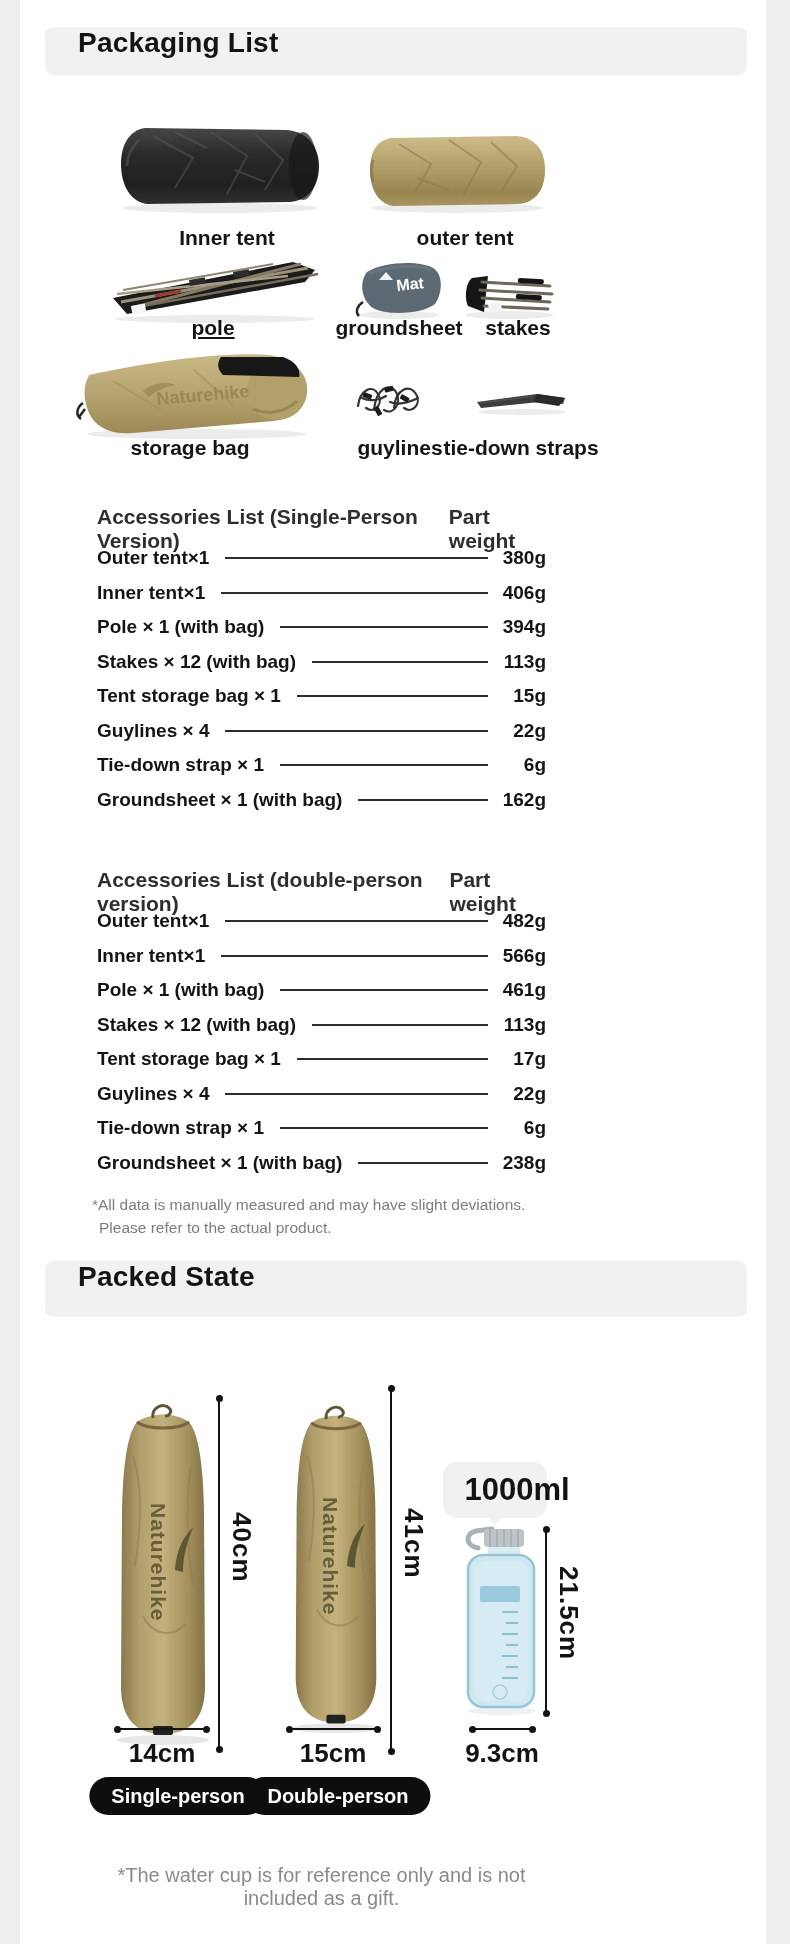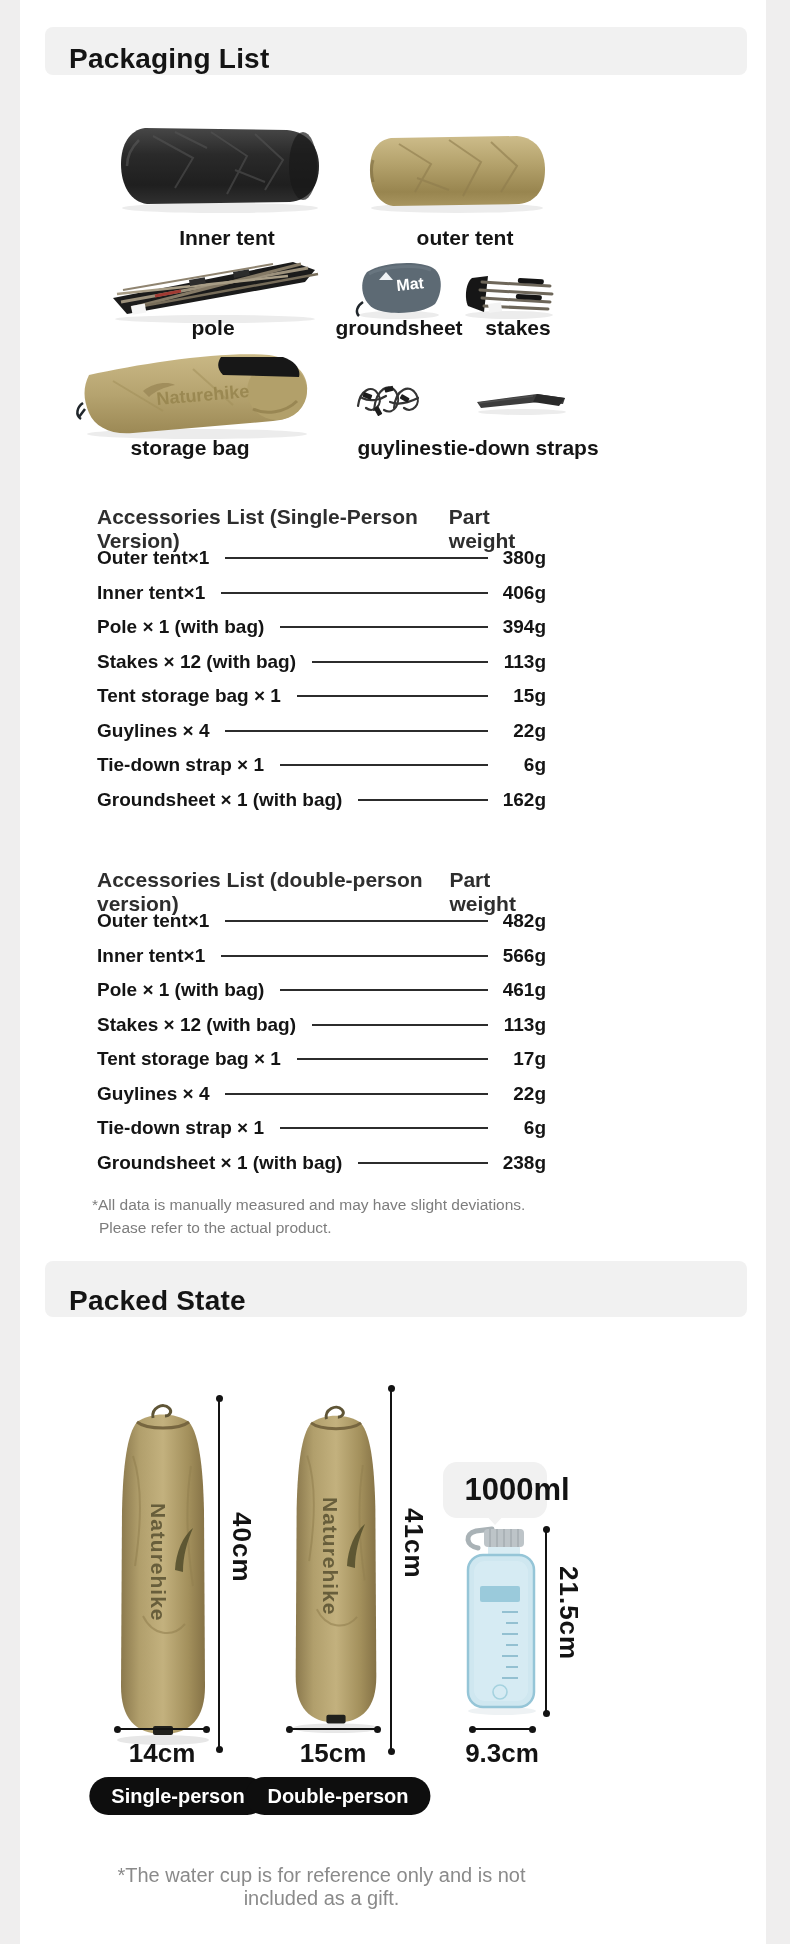--- a/index.html
+++ b/index.html
@@ -4,21 +4,21 @@
 <style>
   * { margin:0; padding:0; box-sizing:border-box; }
   html,body { background:#ffffff; }
   body { font-family:"Liberation Sans","DejaVu Sans",sans-serif; color:#111; }
   .page { position:relative; width:790px; height:1944px; margin:0 auto; background:#fff; overflow:hidden; }
   .edge { position:absolute; top:0; bottom:0; background:#efeeee; }
   .edge.left { left:0; width:20px; }
   .edge.right { left:766px; width:24px; }
 
   .section-header { position:absolute; left:45px; width:702px; background:#f1f1f1; border-radius:8px;
-                    display:flex; align-items:flex-end; padding-left:24px; }
+                    display:flex; align-items:flex-start; padding-left:33px; }
   .section-header h2 { font-size:28px; font-weight:700; color:#141414; letter-spacing:.2px; }
 
   .img-box { position:absolute; }
   .img-box svg { display:block; width:100%; height:100%; }
   .item-label { position:absolute; transform:translateX(-50%); font-size:21px; font-weight:700;
                 color:#141414; white-space:nowrap; }
 
   .acc-list { position:absolute; left:97px; width:449px; }
   .acc-head { display:flex; justify-content:space-between; align-items:flex-start; height:26px;
               margin-bottom:10px; font-size:21px; font-weight:700; color:#2e2e2e; }
@@ -110,21 +110,21 @@
       <line x1="28" y1="58" x2="198" y2="14" stroke="#857a66" stroke-width="3"></line>
       <line x1="14" y1="44" x2="185" y2="26" stroke="#a89d86" stroke-width="2.5"></line>
       <line x1="40" y1="56" x2="215" y2="24" stroke="#766c59" stroke-width="2.5"></line>
       <line x1="20" y1="40" x2="170" y2="14" stroke="#8f8470" stroke-width="2"></line>
       <line x1="52" y1="46" x2="78" y2="41" stroke="#a23a33" stroke-width="3"></line>
       <rect x="86" y="30" width="16" height="6" fill="#2c2c2c" transform="rotate(-10 86 30)"></rect>
       <rect x="130" y="22" width="16" height="6" fill="#2c2c2c" transform="rotate(-10 130 22)"></rect>
       <rect x="28" y="56" width="14" height="9" fill="#f5f5f5" transform="rotate(-10 28 56)"></rect>
     </svg>
   </div>
-  <div class="item-label" style="left:213px;top:316px;">pole</div>
+  <div class="item-label" style="left:213px;top:316px;text-decoration:underline;">pole</div>
 
   <div class="img-box" style="left:353px;top:258px;width:92px;height:62px;">
     <svg viewBox="0 0 92 62">
       <ellipse cx="46" cy="57" rx="40" ry="4" fill="#ececec"></ellipse>
       <path d="M14,14 C30,4 66,2 80,10 C90,16 90,34 82,46 C70,56 34,58 20,50 C8,42 6,24 14,14 Z" fill="#5d6a74"></path>
       <path d="M16,16 C30,8 64,6 78,12" stroke="#6e7b85" stroke-width="3" fill="none" opacity="0.7"></path>
       <path d="M26,22 l7,-8 l7,8 z" fill="#eef2f4"></path>
       <text x="44" y="33" font-size="16" font-weight="bold" fill="#ffffff" font-family="Liberation Sans, sans-serif" transform="rotate(-6 44 33)">Mat</text>
       <path d="M10,44 C4,48 2,54 6,58" stroke="#20262b" stroke-width="2.5" fill="none"></path>
     </svg>

